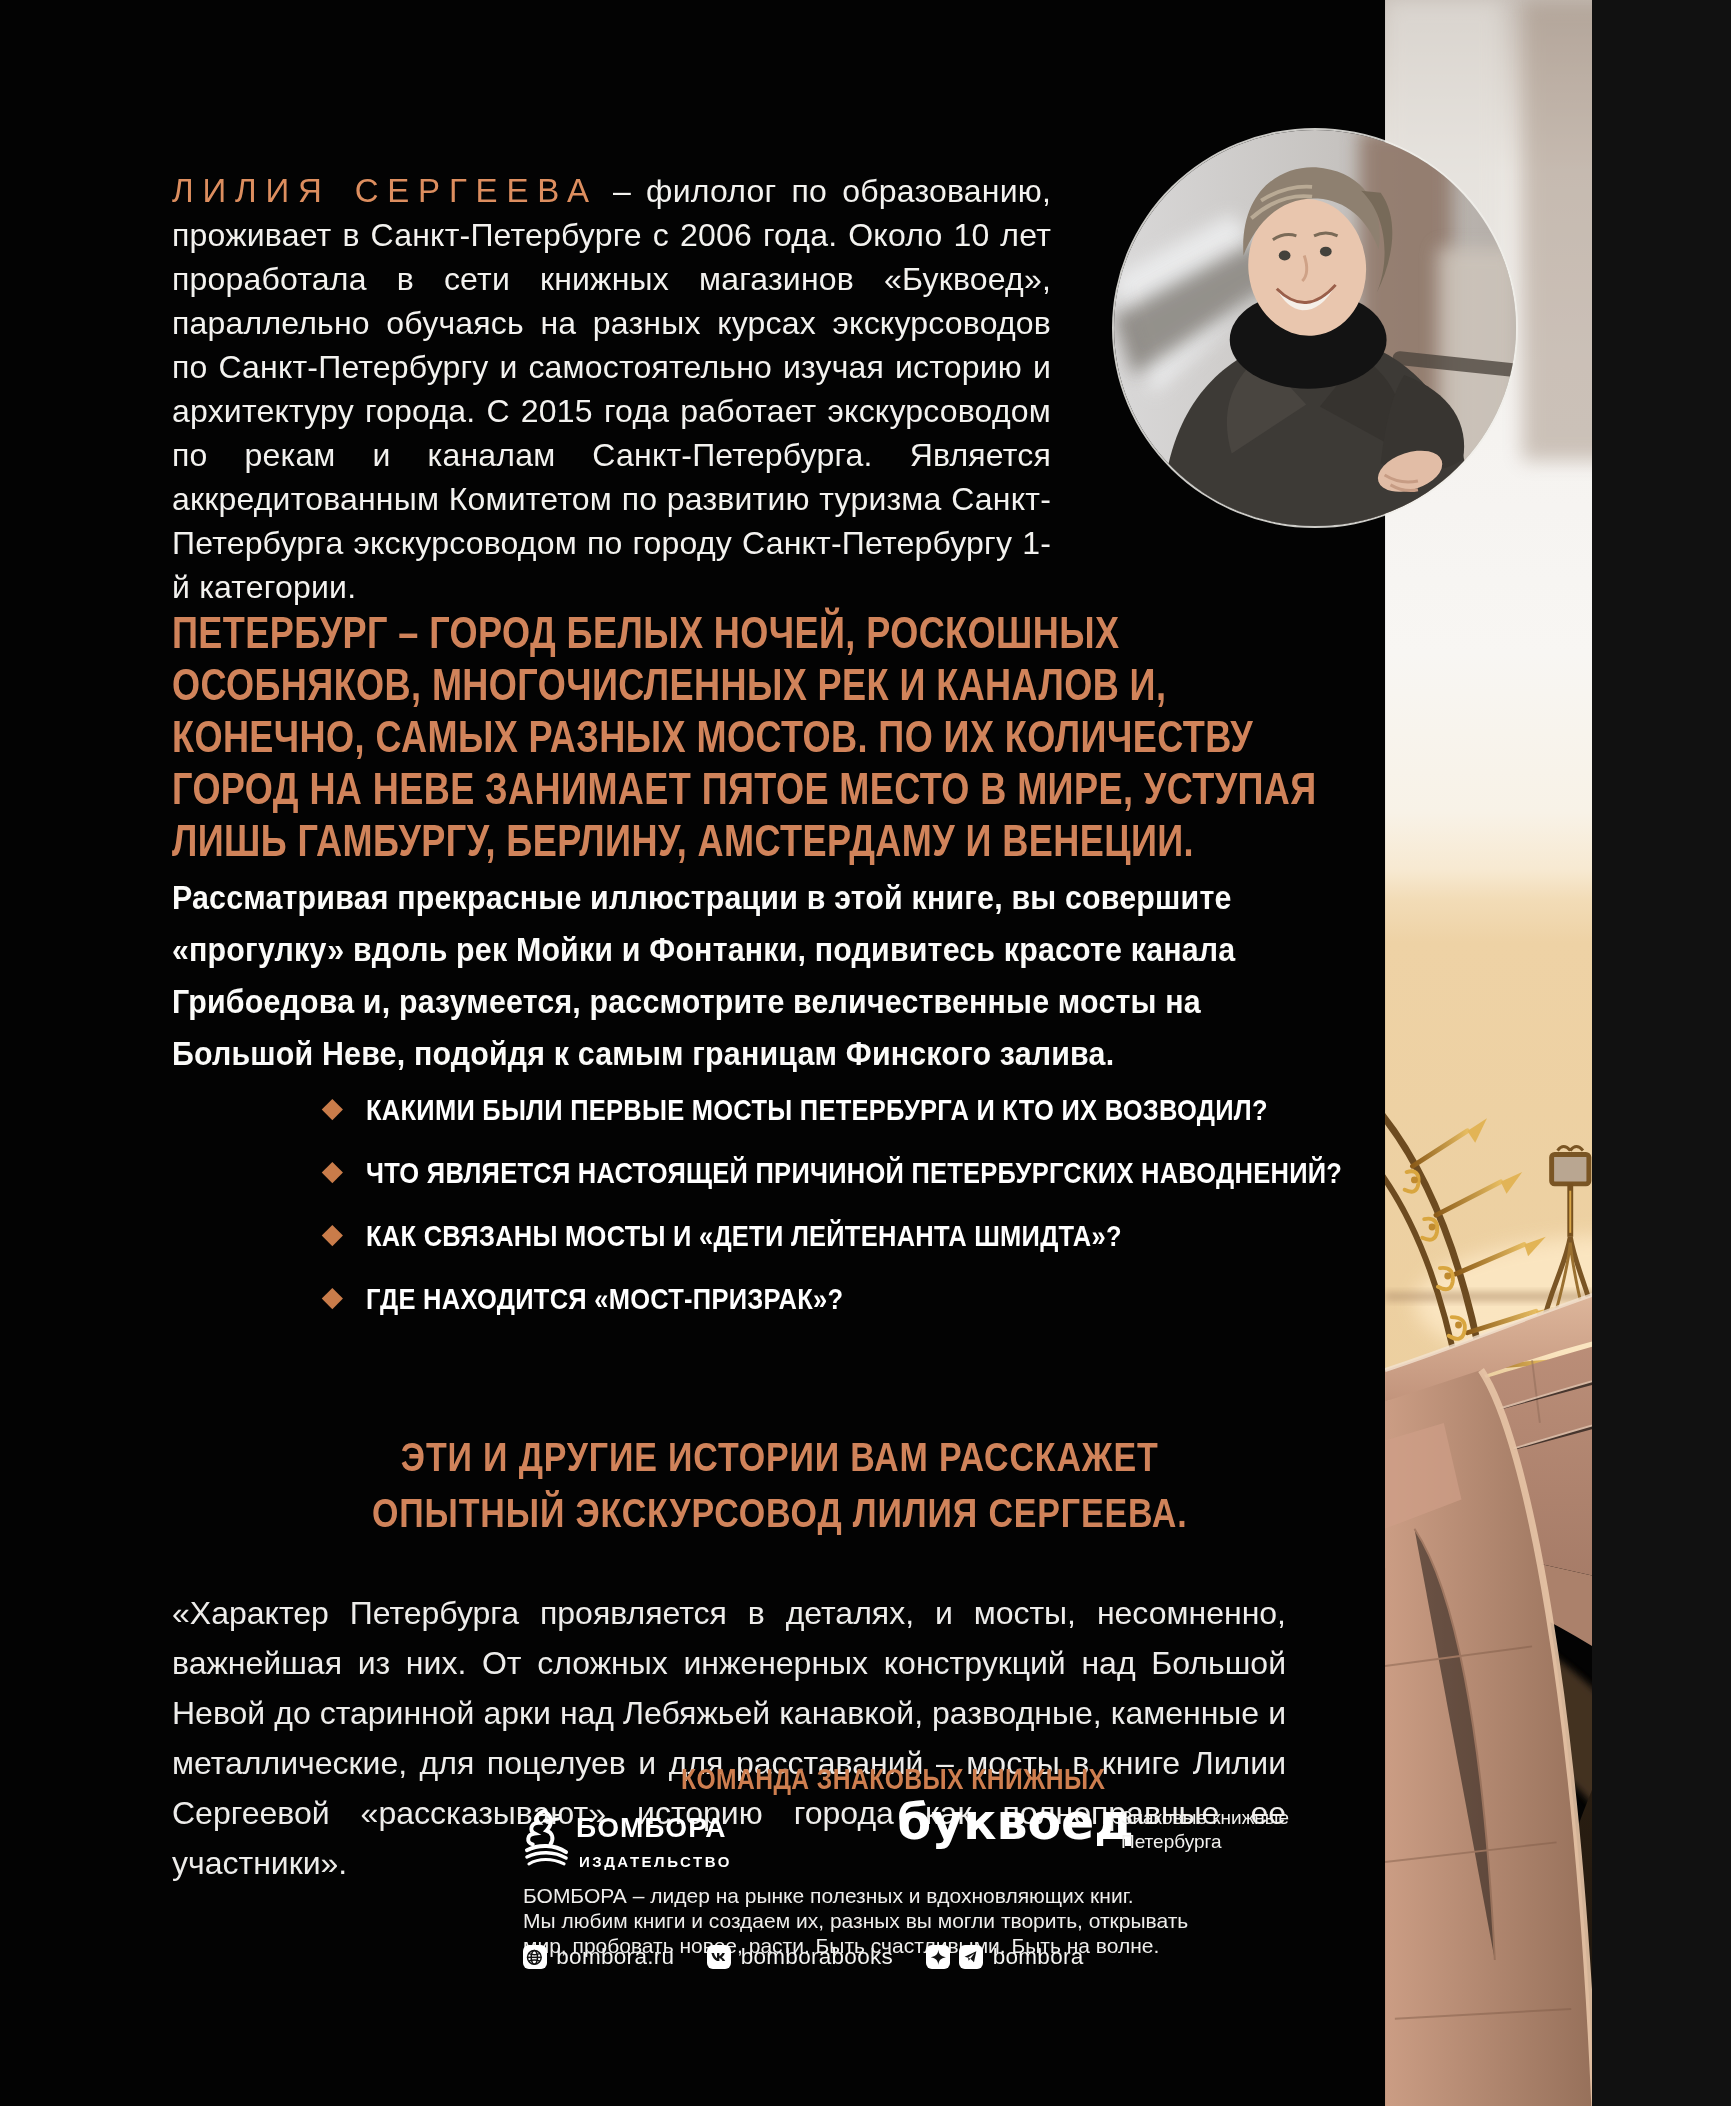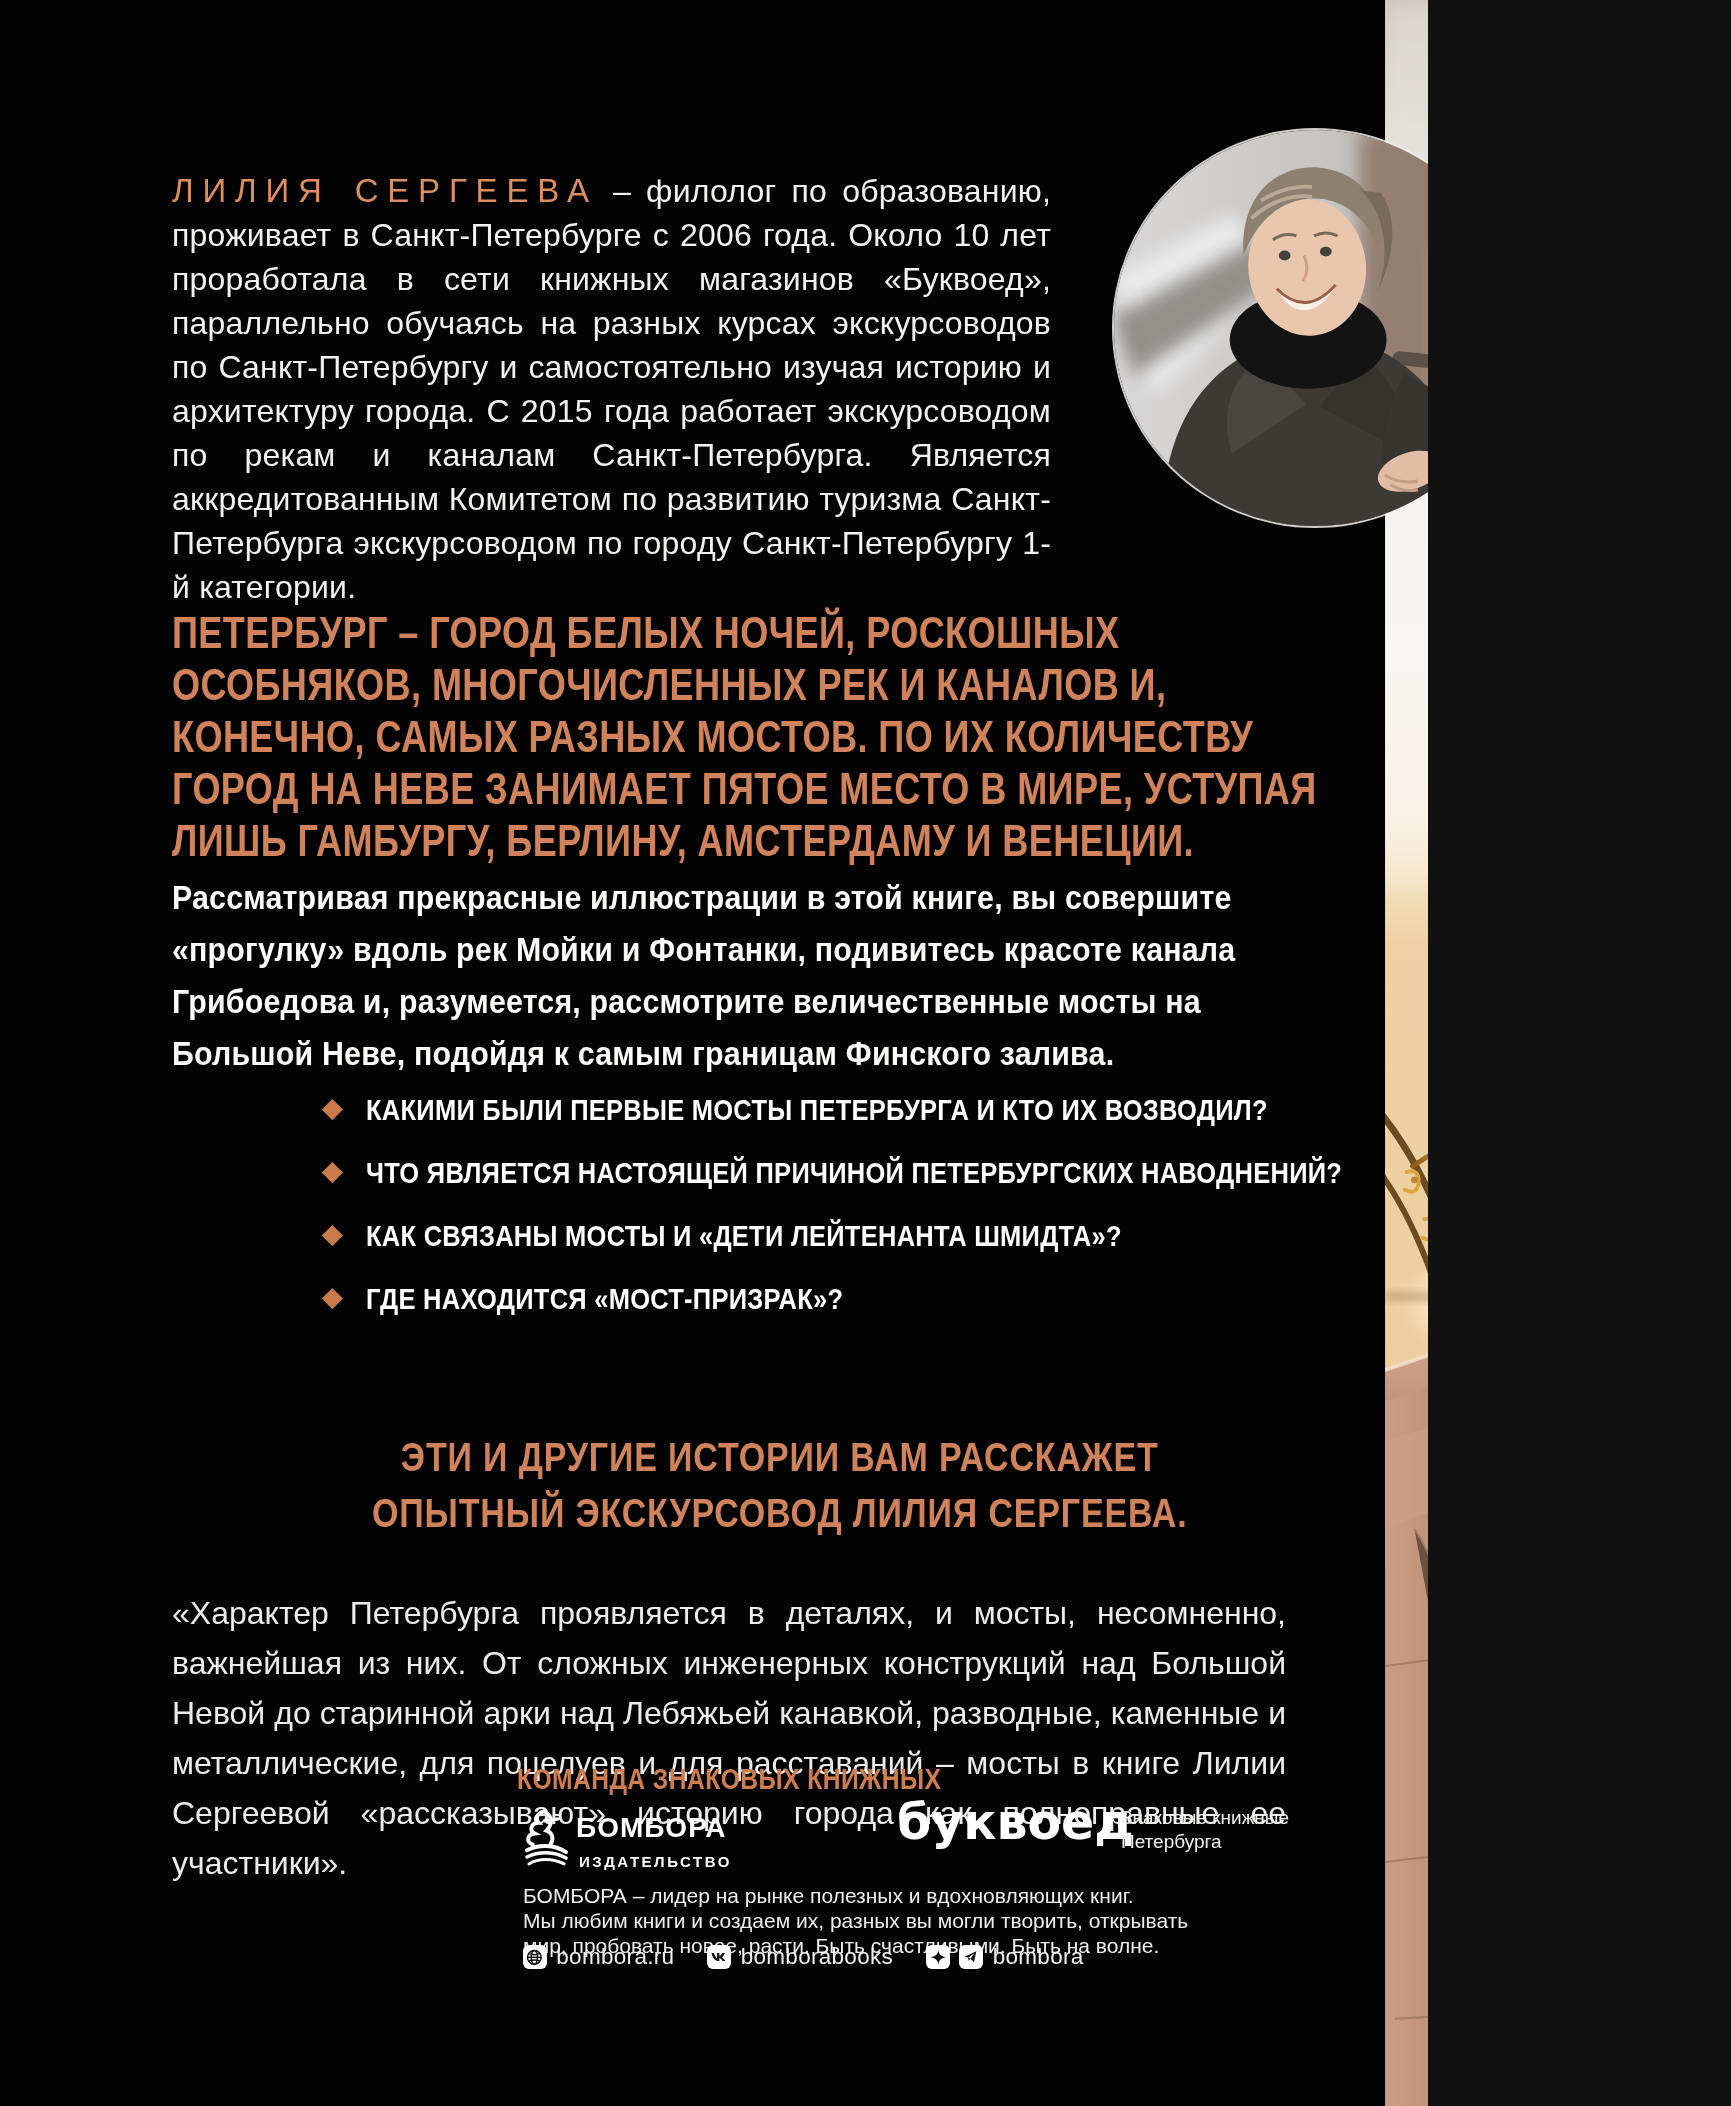--- a/index.html
+++ b/index.html
@@ -1,17 +1,17 @@
 <!DOCTYPE html>
 <html><head>
 <meta charset="utf-8">
 <style>
   html,body { margin:0; padding:0; background:#111; }
   .page {
-    position:relative; width:1428px; height:2106px;
+    position:relative; width:1592px; height:2106px;
     background:#030303; overflow:hidden;
     font-family:"Liberation Sans", sans-serif;
   }
   .abs { position:absolute; }
 
   
   .photo-strip { left:1385px; top:0; width:347px; height:2106px; }
   .photo-strip svg { display:block; }
 
   

